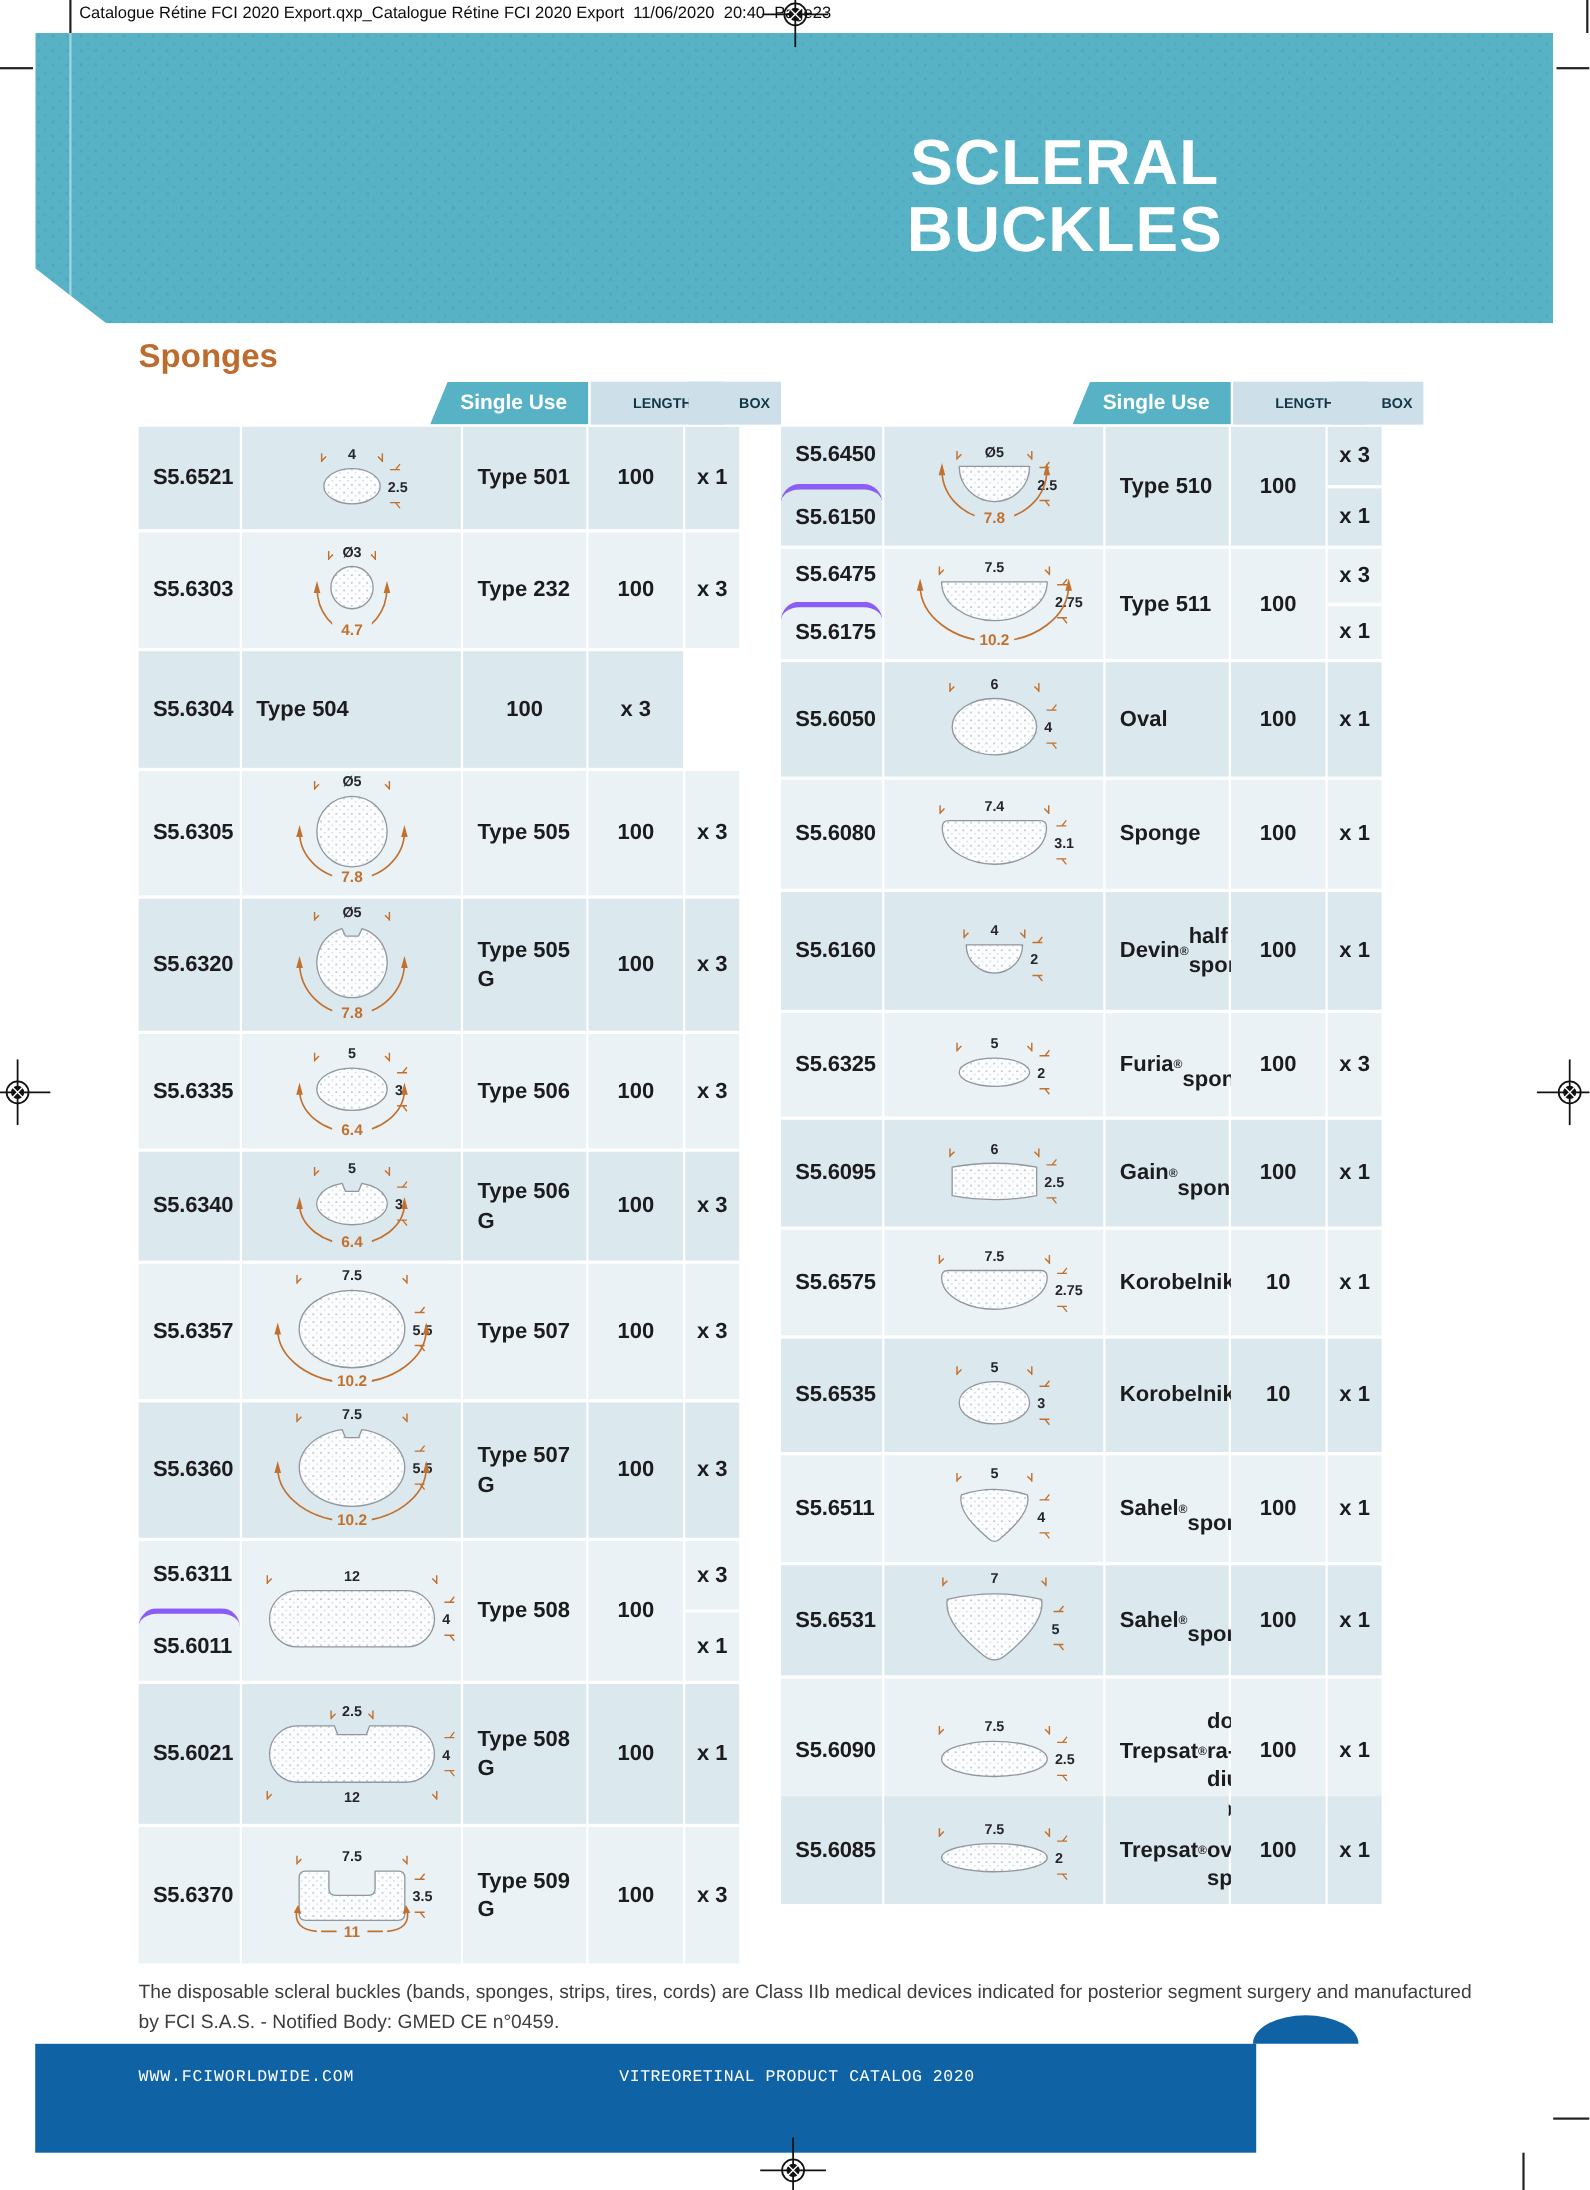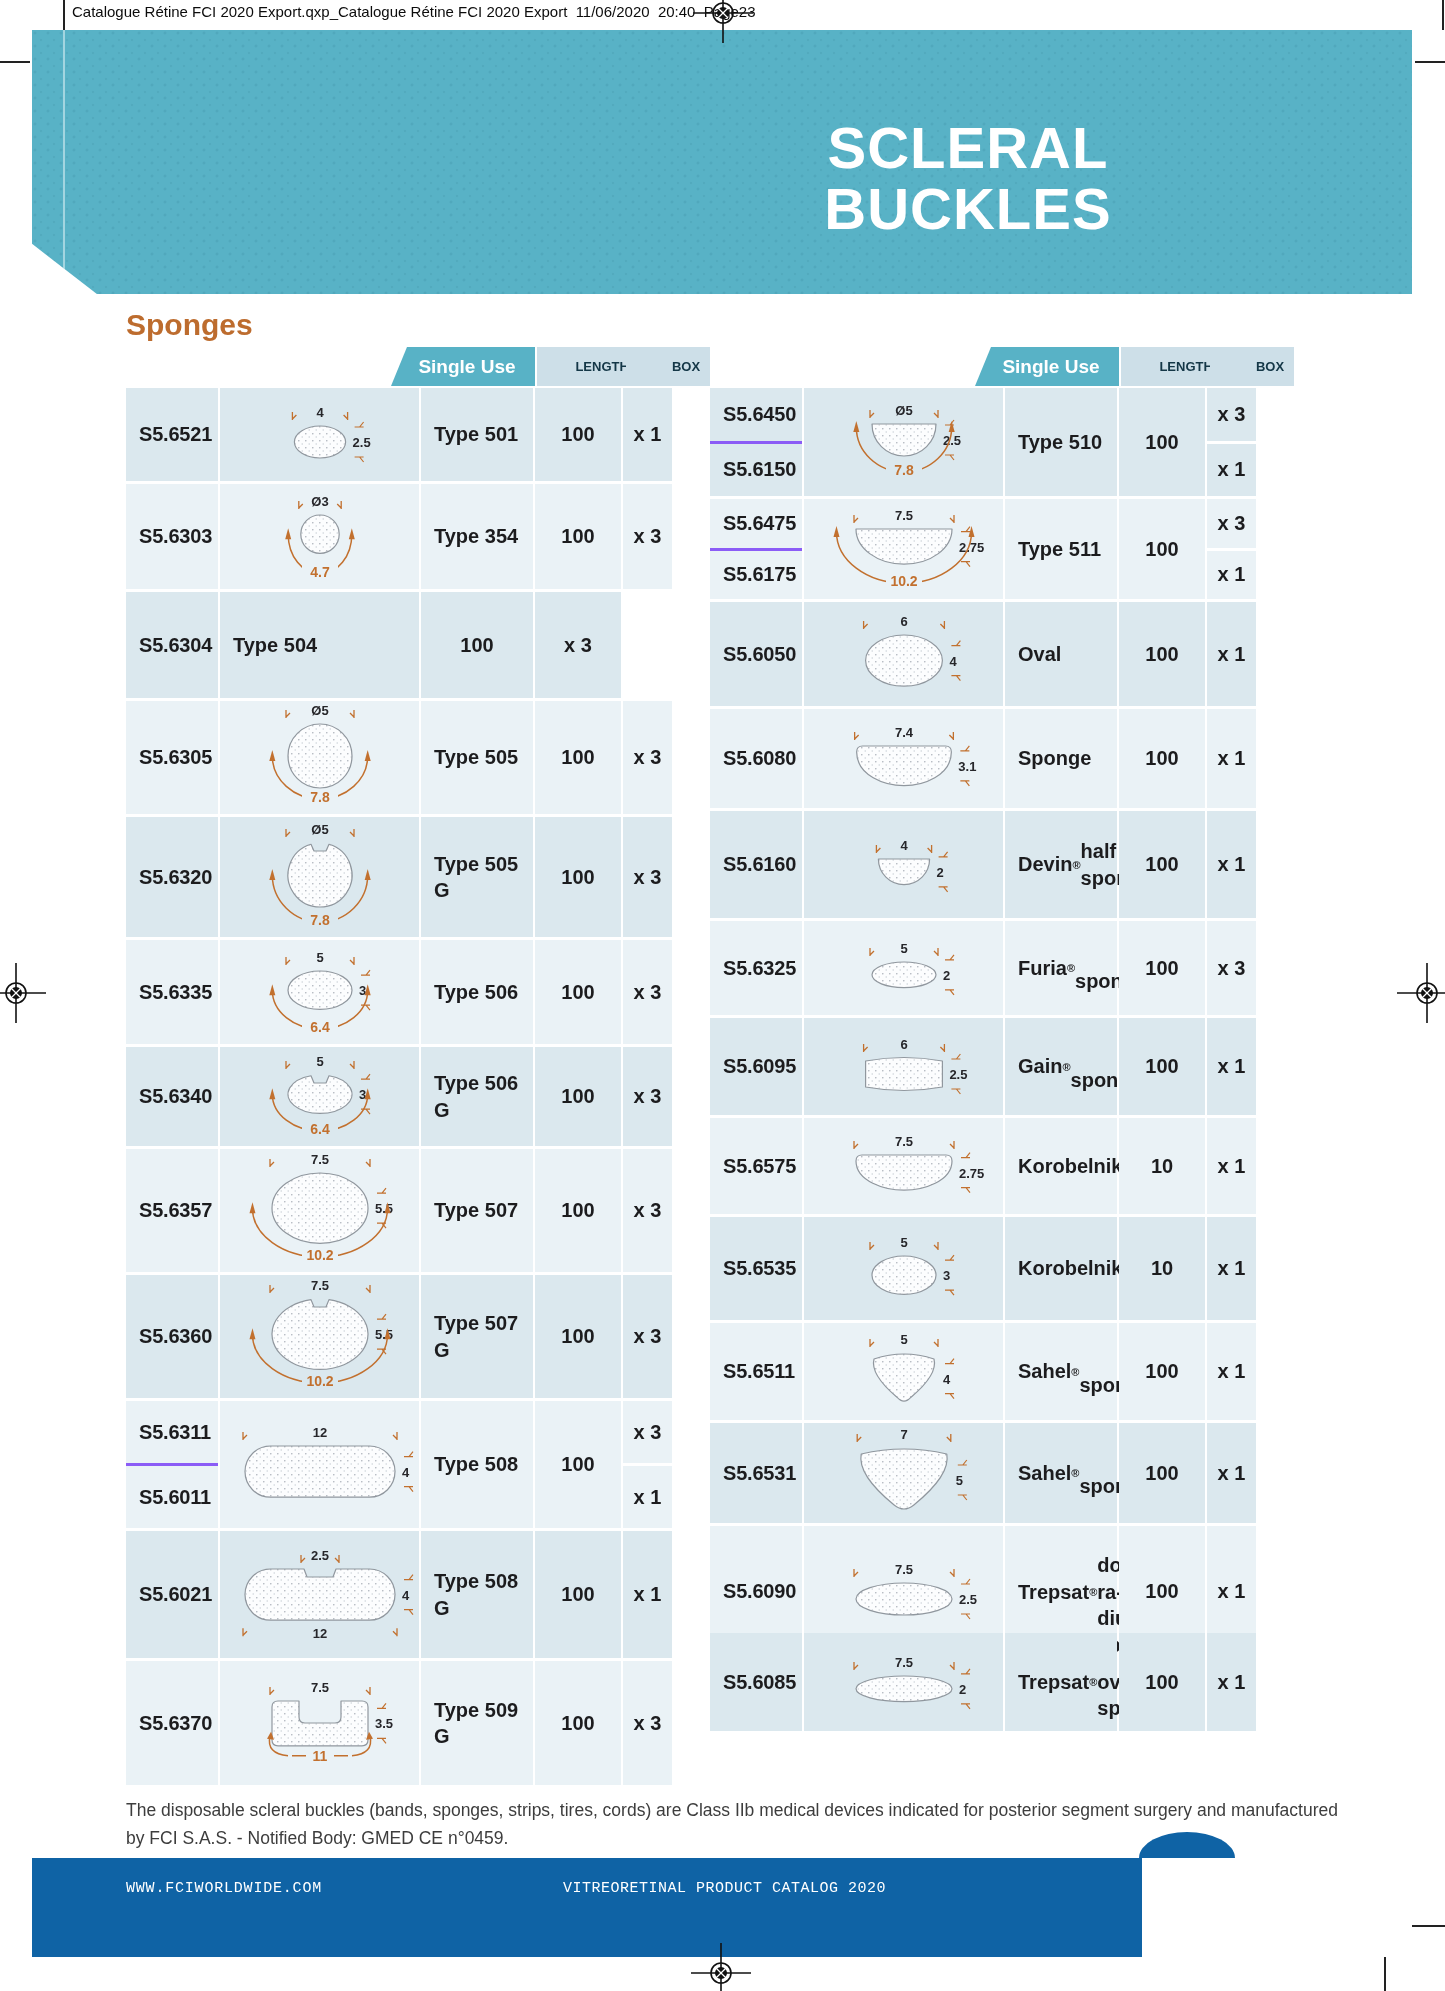--- a/index.html
+++ b/index.html
@@ -39,21 +39,21 @@
     font-size:13px;font-weight:700;display:flex;align-items:center;justify-content:center;padding-left:36px;}
   .th-length{left:411px;width:85px;} .th-box{left:500px;width:48px;}
 
   .row{display:grid;grid-template-columns:92px 199px 112px 86px 49px;column-gap:2px;margin-bottom:3px;}
   .row .cell{position:relative;}
   .row.dark .cell{background:#dbe8ee;}
   .row.light .cell{background:#eaf2f6;}
   .ref-cell{display:flex;flex-direction:column;justify-content:center;}
   .ref{font-size:20px;font-weight:700;color:#1c1c1e;padding-left:13px;letter-spacing:-.2px;}
   .ref-cell.split .ref{flex:1;display:flex;align-items:center;}
-  .ref-cell.split .ref + .ref{border-top:3px solid #8b5cf6;}
+  .ref-cell.split .ref + .ref{border-top:5px solid #8b5cf6;border-radius:17px;}
   .diagram-cell{display:flex;align-items:center;justify-content:center;overflow:hidden;}
   .type-cell{display:flex;align-items:center;font-size:20px;font-weight:600;color:#1c1c1e;
     padding-left:13px;line-height:1.32;}
   .type-cell sup{font-size:11px;line-height:0;}
   .len-cell,.box-cell{display:flex;align-items:center;justify-content:center;
     font-size:20px;font-weight:600;color:#1c1c1e;}
   .box-cell.split{flex-direction:column;align-items:stretch;}
   .box-cell.split .box{flex:1;display:flex;align-items:center;justify-content:center;}
   .box-cell.split .box + .box{border-top:3px solid #fff;}
   svg text{font-family:"Liberation Sans","DejaVu Sans",sans-serif;}
@@ -140,21 +140,21 @@
             <path d="M78.8 15 L78.8 23 M78.8 22 L82.8 18" stroke="#c2702e" stroke-width="1.3" fill="none"></path>
             <path d="M121.2 15 L121.2 23 M121.2 22 L117.2 18" stroke="#c2702e" stroke-width="1.3" fill="none"></path>
             <text x="100" y="20" text-anchor="middle" font-size="13" font-weight="bold" fill="#26262a">Ø3</text>
             <path d="M 68.192 48.2 A 31.808000000000003 39.8 0 0 0 131.808 48.2" fill="none" stroke="#c2702e" stroke-width="1.5"></path>
             <polygon points="65.192,53.2 68.192,42.2 71.192,53.2" fill="#c2702e"></polygon>
             <polygon points="128.808,53.2 131.808,42.2 134.808,53.2" fill="#c2702e"></polygon>
             <rect x="82" y="79" width="36" height="15" fill="#eaf2f6"></rect>
             <text x="100" y="91" text-anchor="middle" font-size="14" font-weight="bold" fill="#c2702e">4.7</text>
           </svg>
         </div>
-        <div class="cell type-cell">Type 354</div>
+        <div class="cell type-cell">Type 232</div>
         <div class="cell len-cell">100</div>
         <div class="cell box-cell">x 3</div>
       </div>
       <div class="row dark" style="height: 106px;">
         <div class="cell ref-cell">
           <div class="ref">S5.6304</div>
         </div>
         <div class="cell type-cell">Type 504</div>
         <div class="cell len-cell">100</div>
         <div class="cell box-cell">x 3</div>

